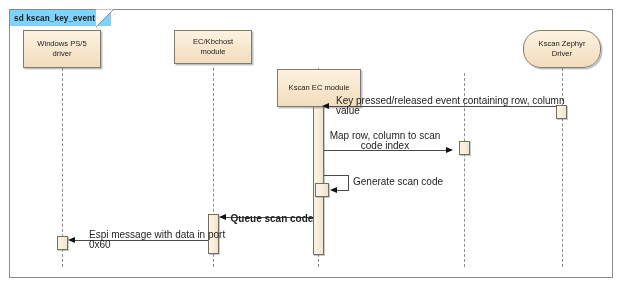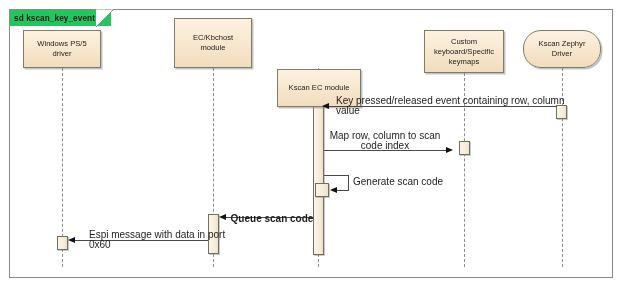--- a/index.html
+++ b/index.html
@@ -28,21 +28,21 @@
     border: 1px solid #8a8a8a;
     box-sizing: border-box;
     background: transparent;
   }
   .sd-frame-tab {
     position: absolute;
     left: 9px;
     top: 9px;
     height: 17px;
     box-sizing: border-box;
-    background: #22c55e;
+    background: #7dd3fc;
     border-left: 1px solid #8a8a8a;
     border-top: 1px solid #8a8a8a;
     display: flex;
     align-items: center;
     padding-left: 4px;
     padding-right: 16px;
     z-index: 6;
   }
   .sd-frame-tab-label {
     font-size: 8.2px;
@@ -157,40 +157,35 @@
     <path d="M0,0 L18,0" stroke="#8a8a8a" stroke-width="1" fill="none"></path>
   </svg>
 
   <div class="lifeline-head" style="left:23px; top:30px; width:78px; height:38px;">
     <span class="lifeline-head-label">Windows PS/5
 driver</span>
   </div>
   <div class="lifeline-line" style="left:62px; top:68px; height:199px;"></div>
   <div class="activation" style="left:57px; top:236px; width:11px; height:14px;"></div>
 
-  <div class="lifeline-head" style="left:174px; top:18px; width:78px; height:50px;">
+  <div class="lifeline-head" style="left:174px; top:30px; width:78px; height:34px;">
     <span class="lifeline-head-label">EC/Kbchost
 module</span>
   </div>
   <div class="lifeline-line" style="left:213px; top:68px; height:199px;"></div>
   <div class="activation" style="left:208px; top:214px; width:11px; height:40px;"></div>
 
   <div class="lifeline-head" style="left:277px; top:30px; width:84px; height:38px;margin-top:39px;">
     <span class="lifeline-head-label">Kscan EC module</span>
   </div>
   <div class="lifeline-line" style="left:318px; top:68px; height:199px;"></div>
   <div class="activation" style="left:313px; top:104px; width:11px; height:151px;"></div>
 
   <div class="activation" style="left:315px; top:183px; width:14px; height:14px;"></div>
 
-  <div class="lifeline-head" style="left:424px; top:30px; width:80px; height:43px;">
-    <span class="lifeline-head-label">Custom
-keyboard/Specific
-keymaps</span>
-  </div>
   <div class="lifeline-line" style="left:464px; top:73px; height:194px;"></div>
   <div class="activation" style="left:459px; top:141px; width:11px; height:14px;"></div>
 
   <div class="lifeline-head" style="left:523px; top:30px; width:78px; height:38px;border-radius:18px;">
     <span class="lifeline-head-label">Kscan Zephyr
 Driver</span>
   </div>
   <div class="lifeline-line" style="left:562px; top:68px; height:199px;"></div>
   <div class="activation" style="left:556px; top:105px; width:11px; height:14px;"></div>
 

